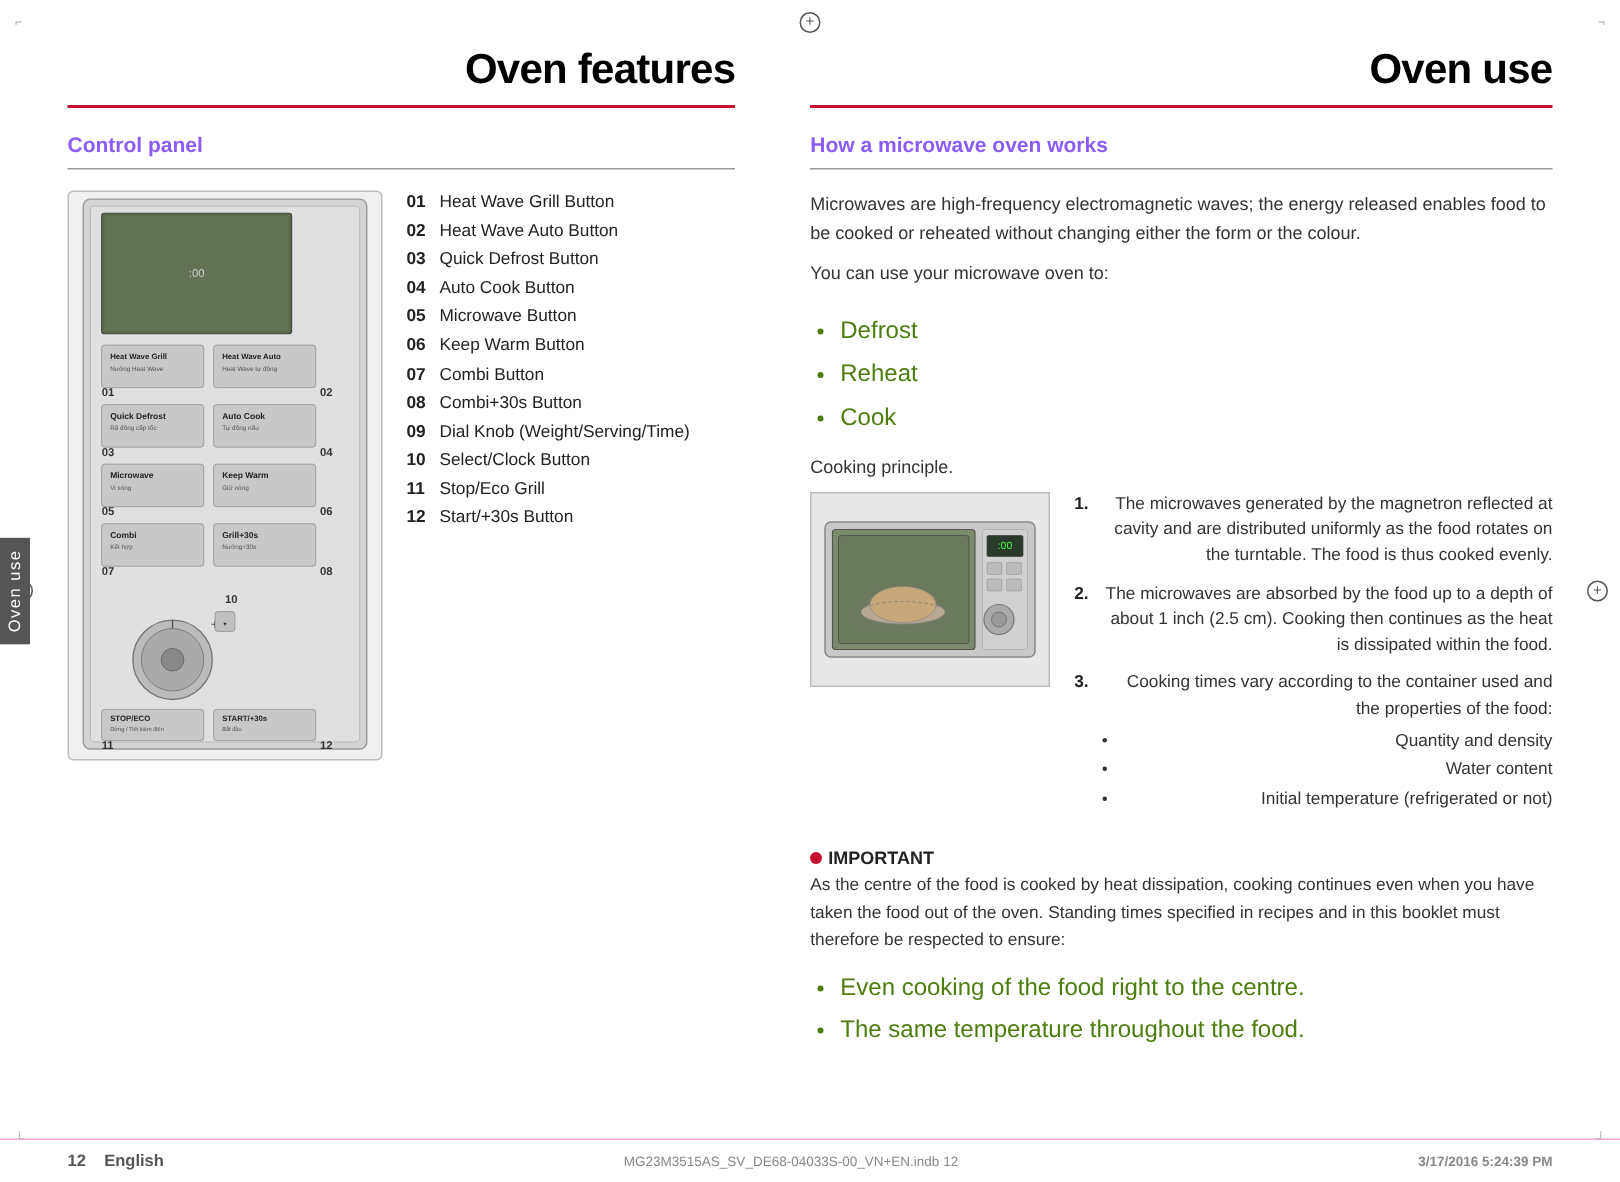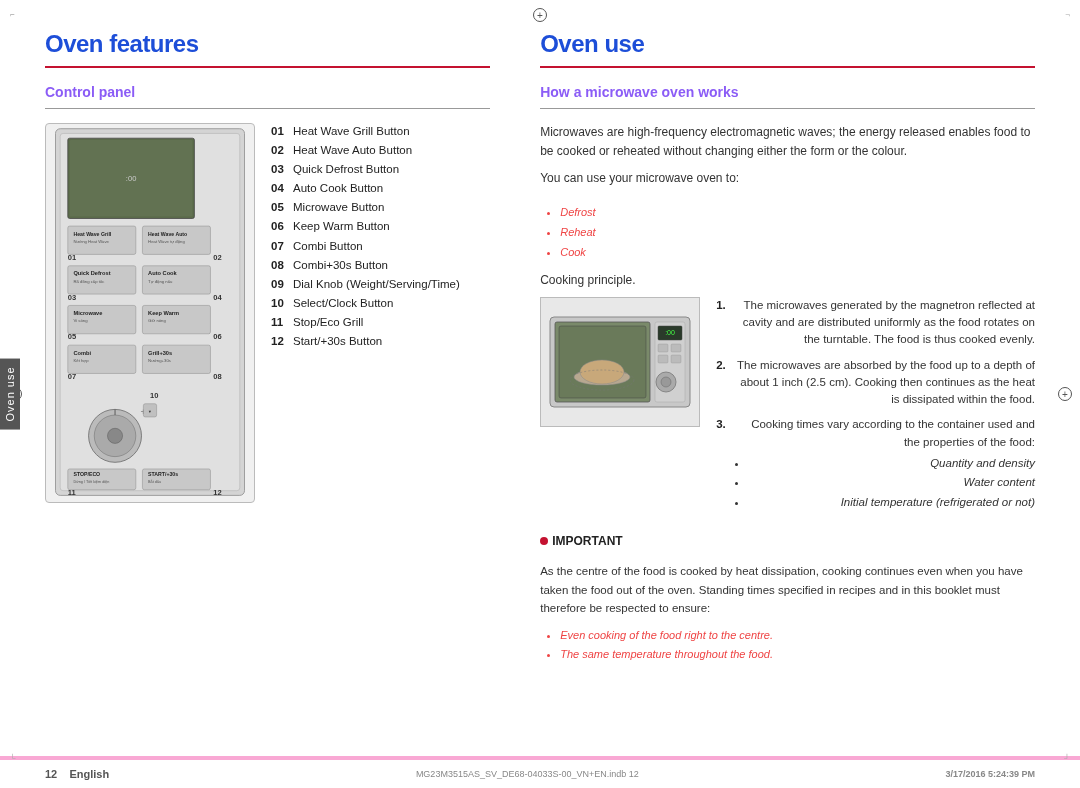--- a/index.html
+++ b/index.html
@@ -36,25 +36,26 @@
     }
 
     
     .right-col {
       width: 52%;
       padding-left: 20px;
       border-left: none;
     }
 
     .section-title {
-      font-size: 24px;
-      font-weight: bold;
-      color: #1d4ed8;
+      font-size: 28px;
+      font-weight: bold;
+      color: #000000;
       margin-bottom: 8px;
       letter-spacing: -0.5px;
+      text-align: right;
     }
 
     .section-divider {
       height: 2px;
       background: #c41230;
       margin-bottom: 16px;
     }
 
     .subsection-title {
       font-size: 14px;
@@ -127,25 +128,24 @@
       margin-bottom: 18px;
       color: #333;
     }
 
     .bullet-list {
       margin-left: 20px;
       margin-bottom: 10px;
     }
 
     .bullet-list li {
-      font-size: 11px;
+      font-size: 16px;
       line-height: 1.8;
-      color: #ef4444;
+      color: #4d7c0f;
       list-style: disc;
-      font-style: italic;
     }
 
     .cooking-principle-text {
       font-size: 12px;
       margin-bottom: 10px;
       color: #333;
     }
 
     
     .cooking-principle-area {
@@ -187,63 +187,62 @@
 
     .step-text {
       flex: 1;
       text-align: right;
     }
 
     
     .sub-bullet-list {
       margin-left: 14px;
       margin-top: 3px;
-      font-style: italic;
     }
 
     .sub-bullet-list li {
       list-style: disc;
       font-size: 11.5px;
       line-height: 1.7;
       color: #333;
     }
 
     
     .important-note {
       margin-top: 10px;
       font-size: 12px;
     }
 
     .important-label {
       font-weight: bold;
       display: flex;
       align-items: center;
       gap: 4px;
-      margin-bottom: 14px;
+      margin-bottom: 2px;
     }
 
     .important-dot {
       width: 8px;
       height: 8px;
       background: #c41230;
       border-radius: 50%;
       display: inline-block;
     }
 
     .important-text {
       font-size: 11.5px;
       line-height: 1.6;
       color: #333;
       margin-bottom: 8px;
     }
 
     
     .footer {
       padding: 8px 45px;
-      border-top: 4px solid #f9a8d4;
+      border-top: 1px solid #f9a8d4;
       display: flex;
       justify-content: space-between;
       align-items: center;
       font-size: 11px;
       color: #555;
     }
 
     .footer-left {
       font-weight: bold;
     }

